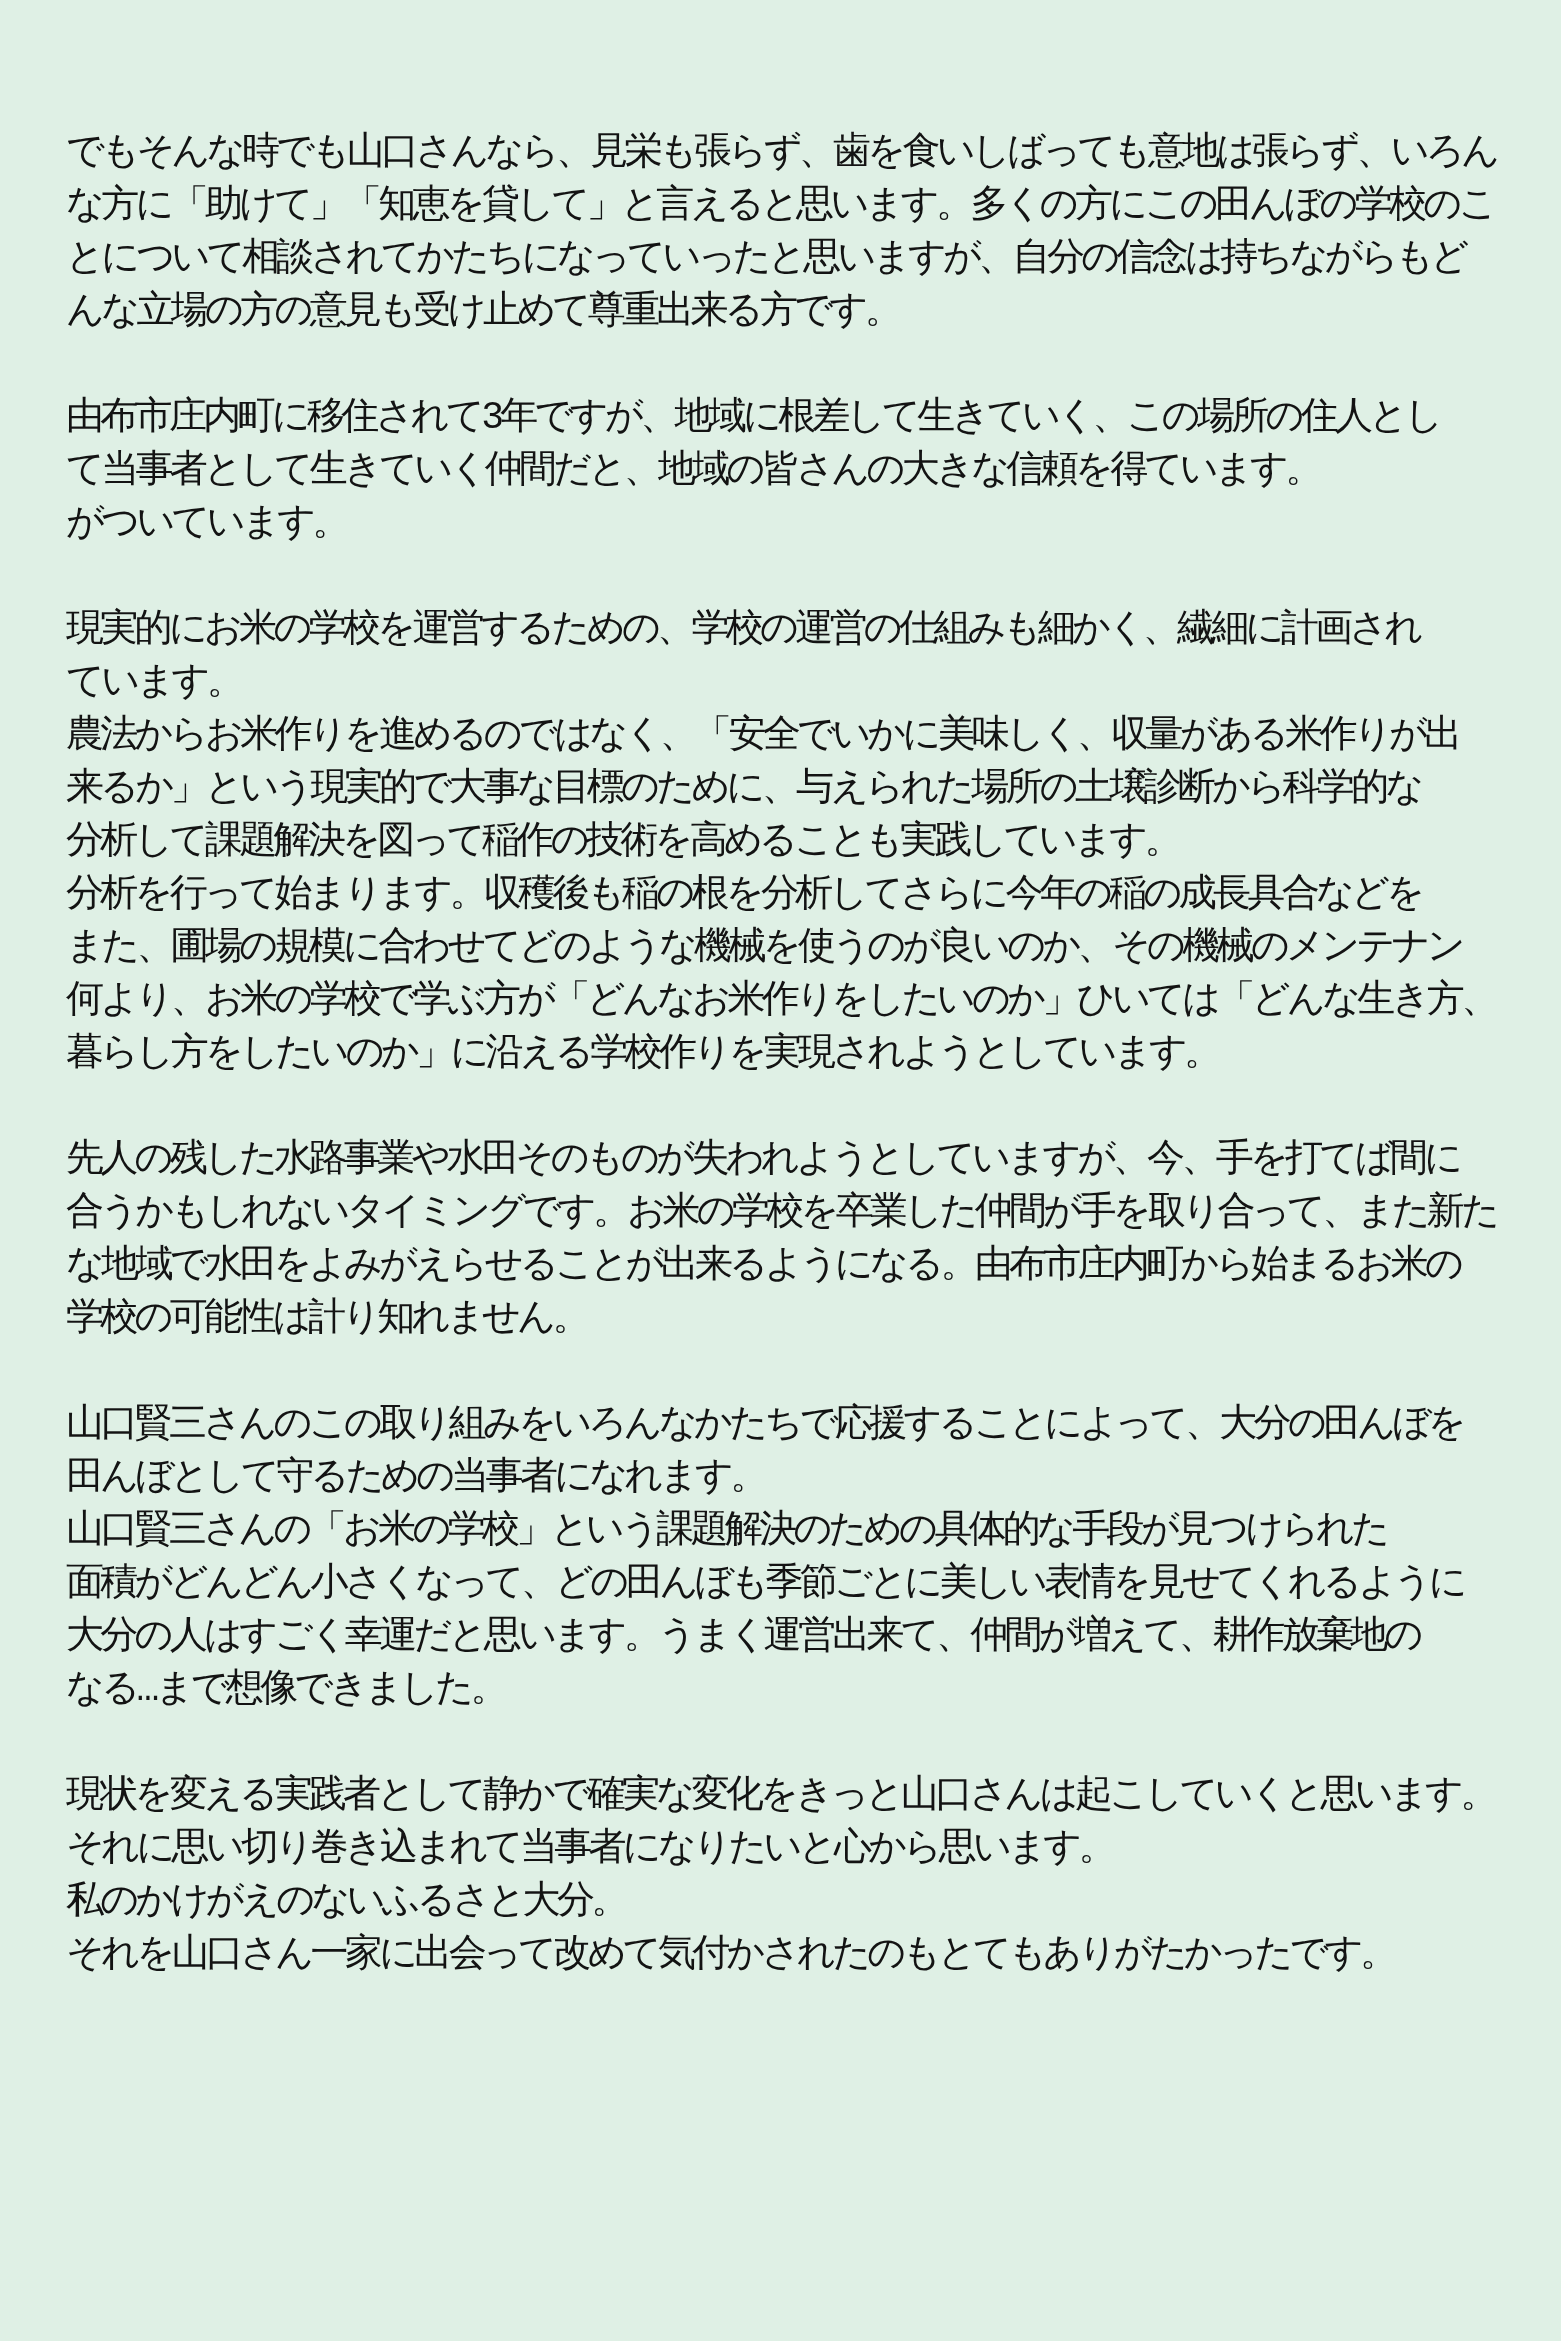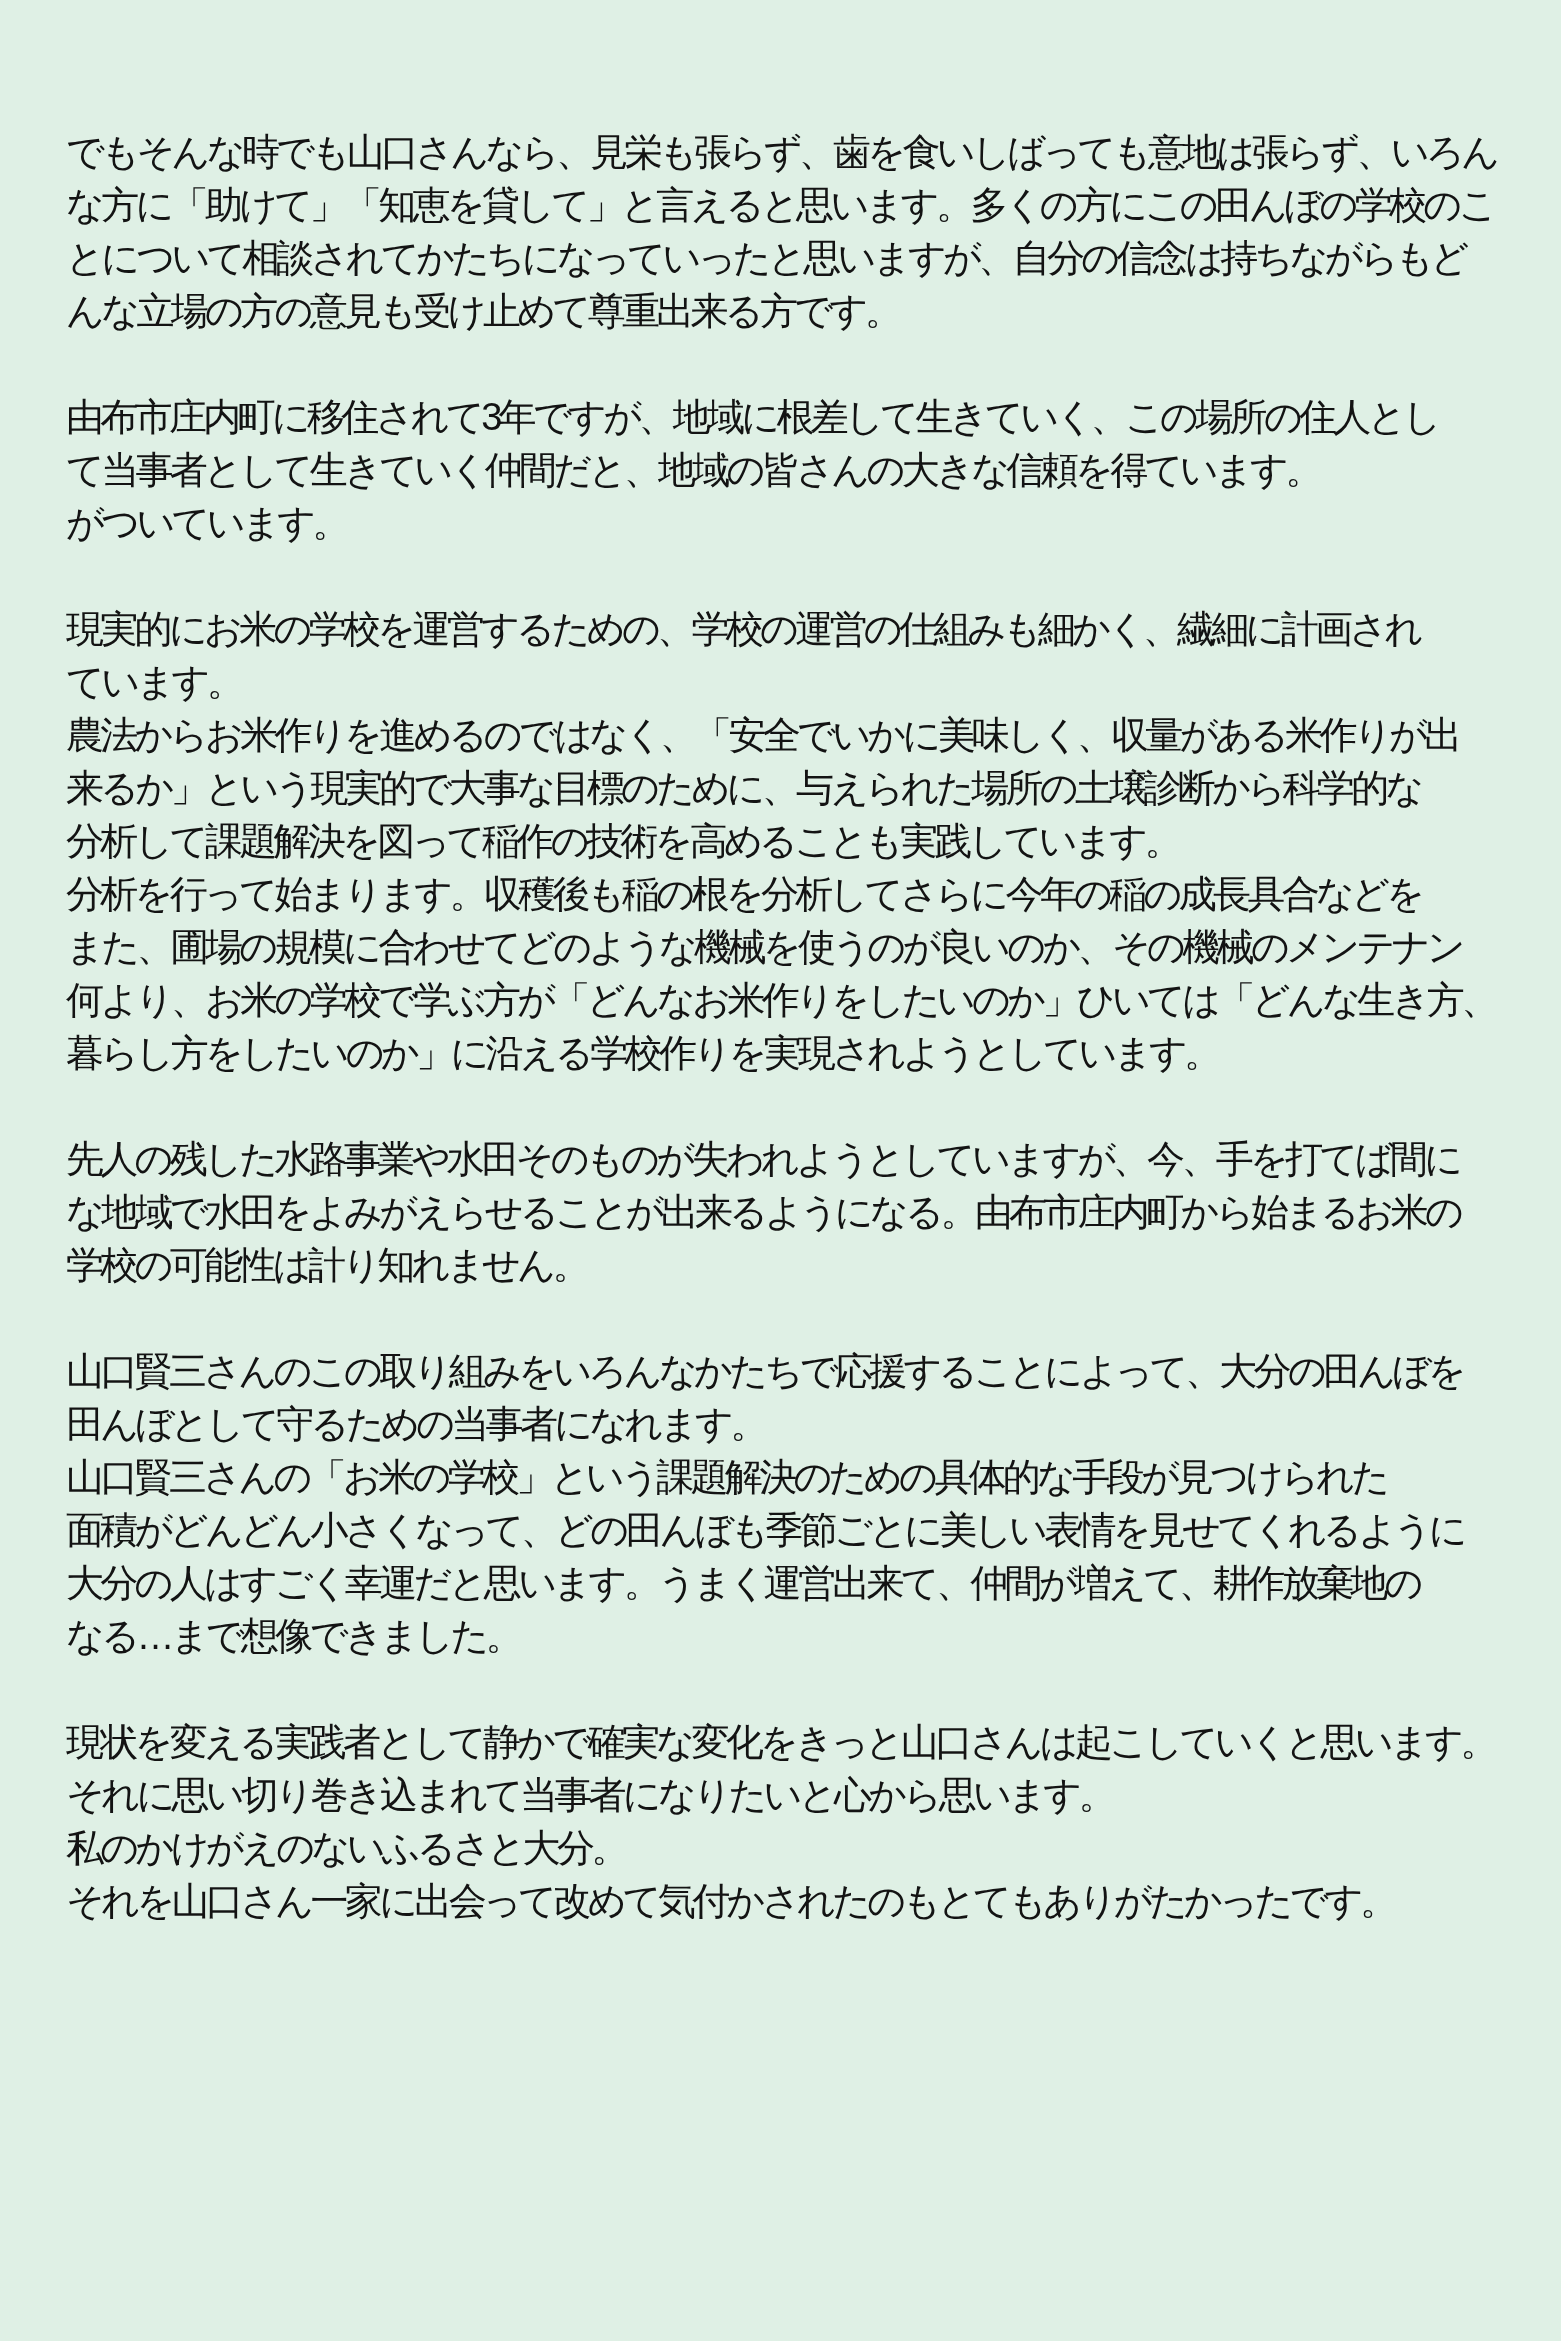--- a/index.html
+++ b/index.html
@@ -9,20 +9,21 @@
     background: #dff0e5;
     overflow: hidden;
     font-family: "Liberation Sans", sans-serif;
   }
   .doc {
     box-sizing: border-box;
     width: 1562px;
     height: 2299px;
     padding: 126px 56px 0 66px;
     color: #131313;
+    font-family: Liberation Mono, monospace;
   }
   .para {
     margin: 0 0 53px 0;
   }
   .para:last-child { margin-bottom: 10px; }
   .line {
     font-size: 38px;
     letter-spacing: -3.7px;
     line-height: 53px;
     height: 53px;
@@ -51,20 +52,21 @@
       <div class="line">農法からお米作りを進めるのではなく、「安全でいかに美味しく、収量がある米作りが出</div>
       <div class="line">来るか」という現実的で大事な目標のために、与えられた場所の土壌診断から科学的な</div>
       <div class="line">分析して課題解決を図って稲作の技術を高めることも実践しています。</div>
       <div class="line">分析を行って始まります。収穫後も稲の根を分析してさらに今年の稲の成長具合などを</div>
       <div class="line">また、圃場の規模に合わせてどのような機械を使うのが良いのか、その機械のメンテナン</div>
       <div class="line">何より、お米の学校で学ぶ方が「どんなお米作りをしたいのか」ひいては「どんな生き方、</div>
       <div class="line">暮らし方をしたいのか」に沿える学校作りを実現されようとしています。</div>
     </div>
     <div class="para">
       <div class="line">先人の残した水路事業や水田そのものが失われようとしていますが、今、手を打てば間に</div>
+      <div class="line">合うかもしれないタイミングです。お米の学校を卒業した仲間が手を取り合って、また新た</div>
       <div class="line">な地域で水田をよみがえらせることが出来るようになる。由布市庄内町から始まるお米の</div>
       <div class="line">学校の可能性は計り知れません。</div>
     </div>
     <div class="para">
       <div class="line">山口賢三さんのこの取り組みをいろんなかたちで応援することによって、大分の田んぼを</div>
       <div class="line">田んぼとして守るための当事者になれます。</div>
       <div class="line">山口賢三さんの「お米の学校」という課題解決のための具体的な手段が見つけられた</div>
       <div class="line">面積がどんどん小さくなって、どの田んぼも季節ごとに美しい表情を見せてくれるように</div>
       <div class="line">大分の人はすごく幸運だと思います。うまく運営出来て、仲間が増えて、耕作放棄地の</div>
       <div class="line">なる…まで想像できました。</div>

